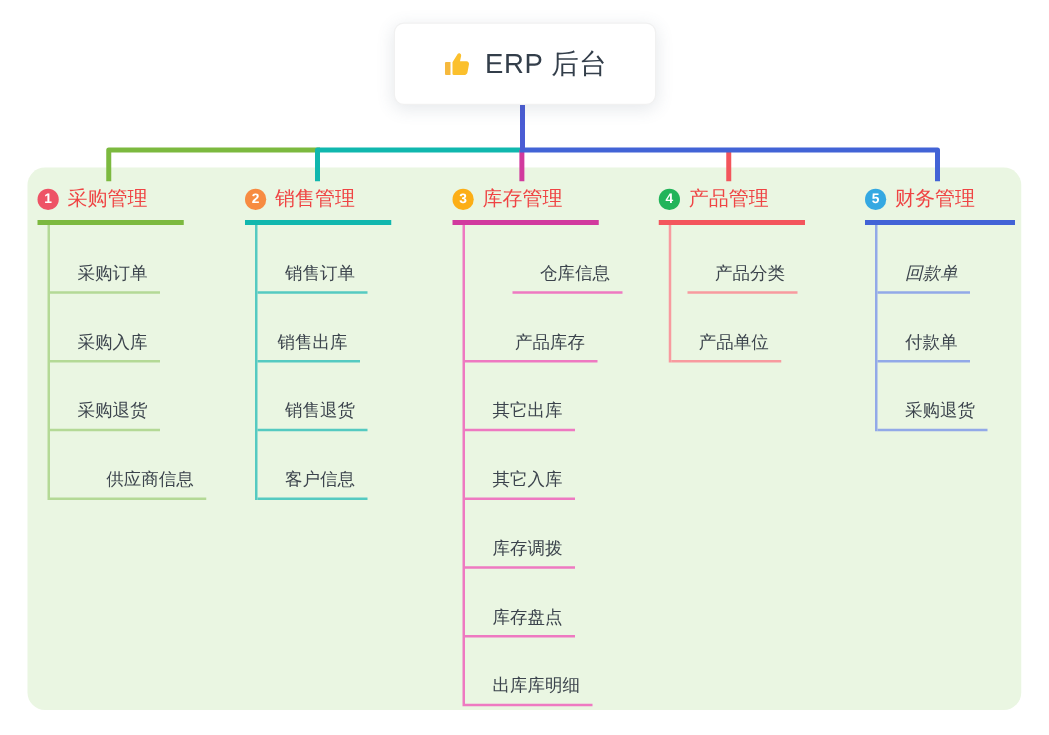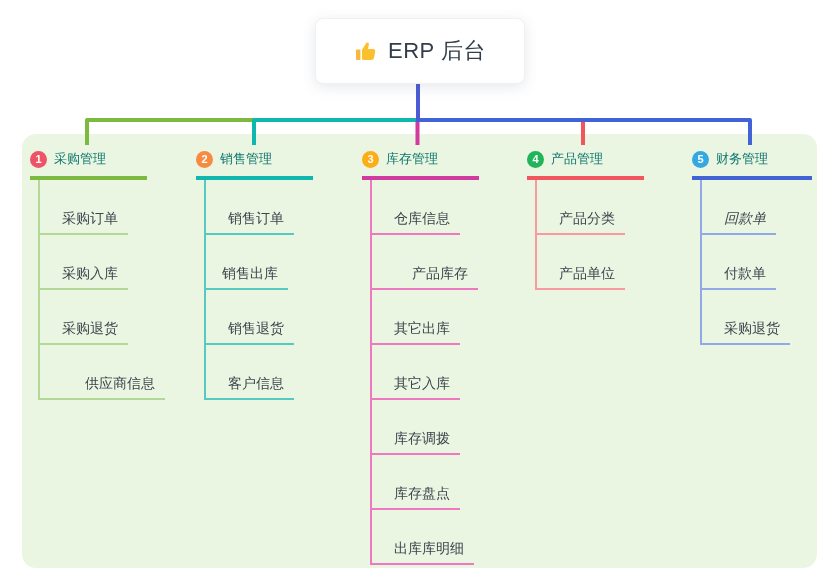--- a/index.html
+++ b/index.html
@@ -15,21 +15,21 @@
              box-shadow:0 3px 14px rgba(70,90,110,.14);z-index:2;
              display:flex;align-items:center;justify-content:center;gap:10px;}
   .root-node .rtext{font-size:22px;font-weight:500;color:#333e4a;letter-spacing:.5px;}
   .thumb{display:flex;align-items:center;}
   .branch{position:absolute;top:146px;z-index:2;}
   .branch-title{display:flex;align-items:center;gap:7px;height:26px;width:117px;
                 border-bottom:4px solid #888;padding-bottom:4px;}
   .badge{width:17px;height:17px;border-radius:50%;flex:0 0 17px;
          display:flex;align-items:center;justify-content:center;
          color:#fff;font-size:11px;font-weight:bold;}
-  .btext{font-size:13px;font-weight:500;color:#0f766e;white-space:nowrap;}
+  .btext{font-size:16px;font-weight:500;color:#ef4444;white-space:nowrap;}
   ul.subs{list-style:none;margin:0 0 0 8px;padding:0;border-left:2px solid #ccc;}
   ul.subs li{height:55px;position:relative;}
   .slabel{position:absolute;left:0;bottom:0;white-space:nowrap;
           padding:0 10px 5px 22px;border-bottom:2px solid #ccc;
           font-size:14px;color:#3c444d;}
 </style>
 </head>
 <body>
 
 <div class="stage">
@@ -92,21 +92,21 @@
   </li>
         </ul>
   </div>
       <div class="branch" style="left: 362px;">
     <div class="branch-title" style="width: 117px; border-bottom-color: rgb(209, 58, 158);">
       <span class="badge" style="background: rgb(252, 174, 22);">3</span>
       <span class="btext">库存管理</span>
     </div>
     <ul class="subs" style="border-left-color: rgb(238, 121, 193);">
           <li class="sub">
-    <span class="slabel" style="border-bottom-color: rgb(238, 121, 193);">仓库信息</span>
+    <span class="slabel" style="border-bottom-color: rgb(238, 121, 193); margin-left: 38px;">仓库信息</span>
   </li>
           <li class="sub">
     <span class="slabel" style="border-bottom-color: rgb(238, 121, 193); padding-left: 40px;">产品库存</span>
   </li>
           <li class="sub">
     <span class="slabel" style="border-bottom-color: rgb(238, 121, 193);">其它出库</span>
   </li>
           <li class="sub">
     <span class="slabel" style="border-bottom-color: rgb(238, 121, 193);">其它入库</span>
   </li>
@@ -121,21 +121,21 @@
   </li>
         </ul>
   </div>
       <div class="branch" style="left: 527px;">
     <div class="branch-title" style="width: 117px; border-bottom-color: rgb(243, 85, 92);">
       <span class="badge" style="background: rgb(34, 180, 90);">4</span>
       <span class="btext">产品管理</span>
     </div>
     <ul class="subs" style="border-left-color: rgb(248, 154, 159);">
           <li class="sub">
-    <span class="slabel" style="border-bottom-color: rgb(248, 154, 159);">产品分类</span>
+    <span class="slabel" style="border-bottom-color: rgb(248, 154, 159); margin-left: 13px;">产品分类</span>
   </li>
           <li class="sub">
     <span class="slabel" style="border-bottom-color: rgb(248, 154, 159);">产品单位</span>
   </li>
         </ul>
   </div>
       <div class="branch" style="left: 692px;">
     <div class="branch-title" style="width: 120px; border-bottom-color: rgb(66, 99, 214);">
       <span class="badge" style="background: rgb(52, 168, 226);">5</span>
       <span class="btext">财务管理</span>

